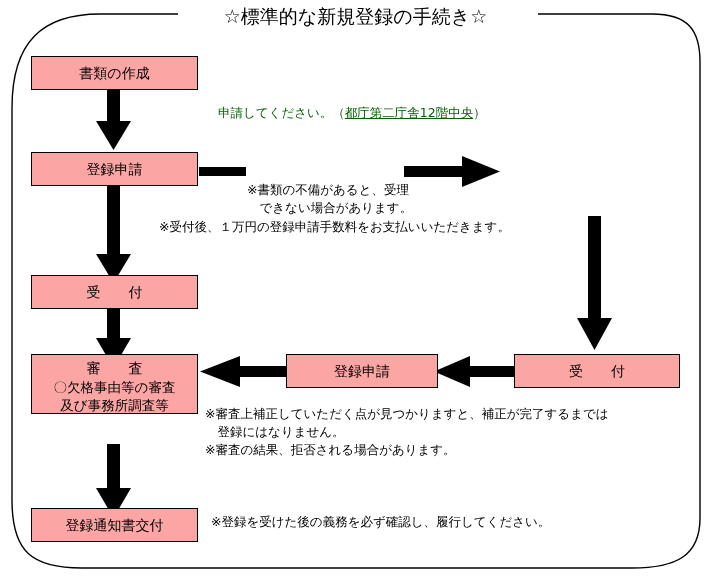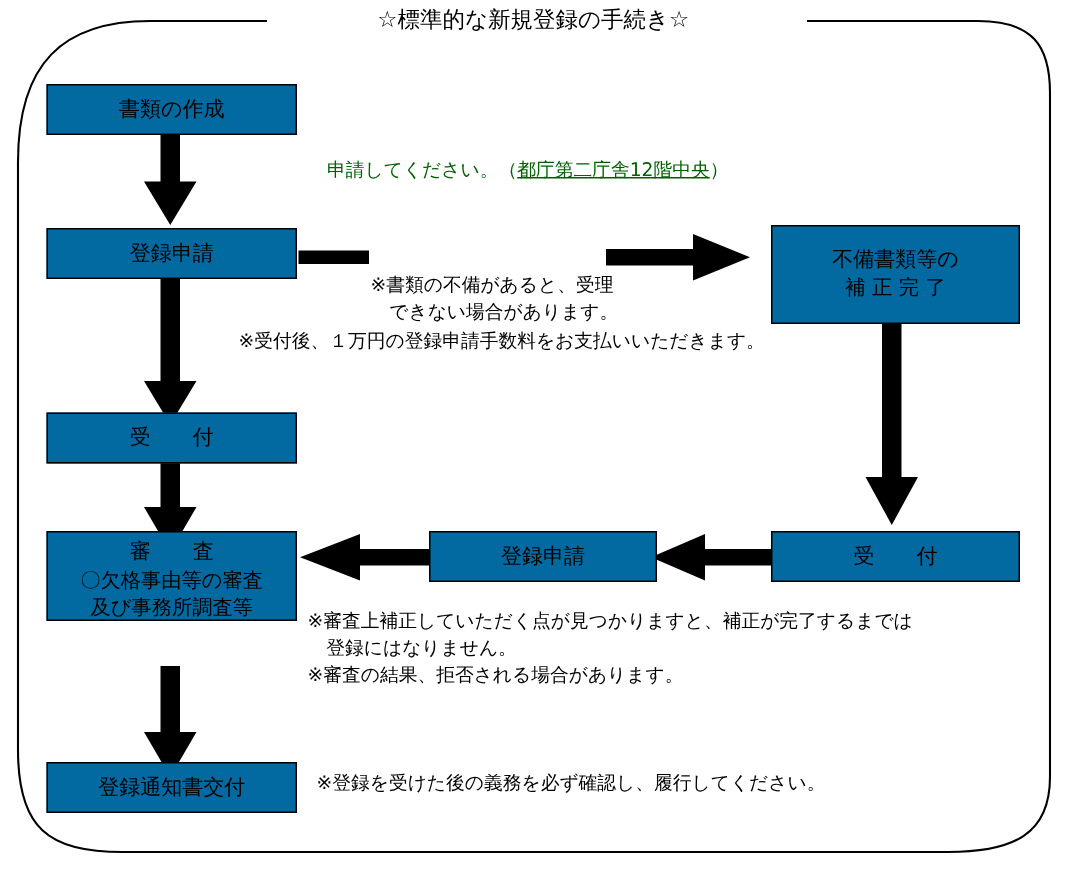--- a/index.html
+++ b/index.html
@@ -24,30 +24,30 @@
     width: 711px;
     height: 582px;
     pointer-events: none;
   }
   .title {
     position: absolute;
     left: 0;
     top: 4px;
     width: 711px;
     text-align: center;
-    font-size: 15px;
+    font-size: 19px;
     color: #000000;
     letter-spacing: 0px;
     white-space: nowrap;
   }
   .node {
     position: absolute;
     box-sizing: border-box;
     border: 1.5px solid #000000;
-    background: #0369a1;
+    background: #fca5a5;
     color: #000000;
     font-size: 14px;
     line-height: 1.35;
     text-align: center;
     display: flex;
     flex-direction: column;
     align-items: center;
     justify-content: center;
     padding: 2px 4px;
   }
@@ -131,24 +131,20 @@
   <div class="title">☆標準的な新規登録の手続き☆</div>
 
   <div class="node" style="left:31px; top:56px; width:167px; height:34px;">
     <span class="l1">書類の作成</span>
   </div>
 
   <div class="node" style="left:31px; top:152px; width:167px; height:34px;">
     <span class="l1">登録申請</span>
   </div>
 
-  <div class="node" style="left:514px; top:150px; width:166px; height:66px;">
-    <span class="l1">不備書類等の</span>
-    <span class="l2">補 正 完 了</span>
-  </div>
 
   <div class="node" style="left:31px; top:275px; width:167px; height:34px;">
     <span class="l1">受　　付</span>
   </div>
 
   <div class="node" style="left:514px; top:354px; width:166px; height:34px;">
     <span class="l1">受　　付</span>
   </div>
 
   <div class="node" style="left:286px; top:354px; width:152px; height:34px;">

